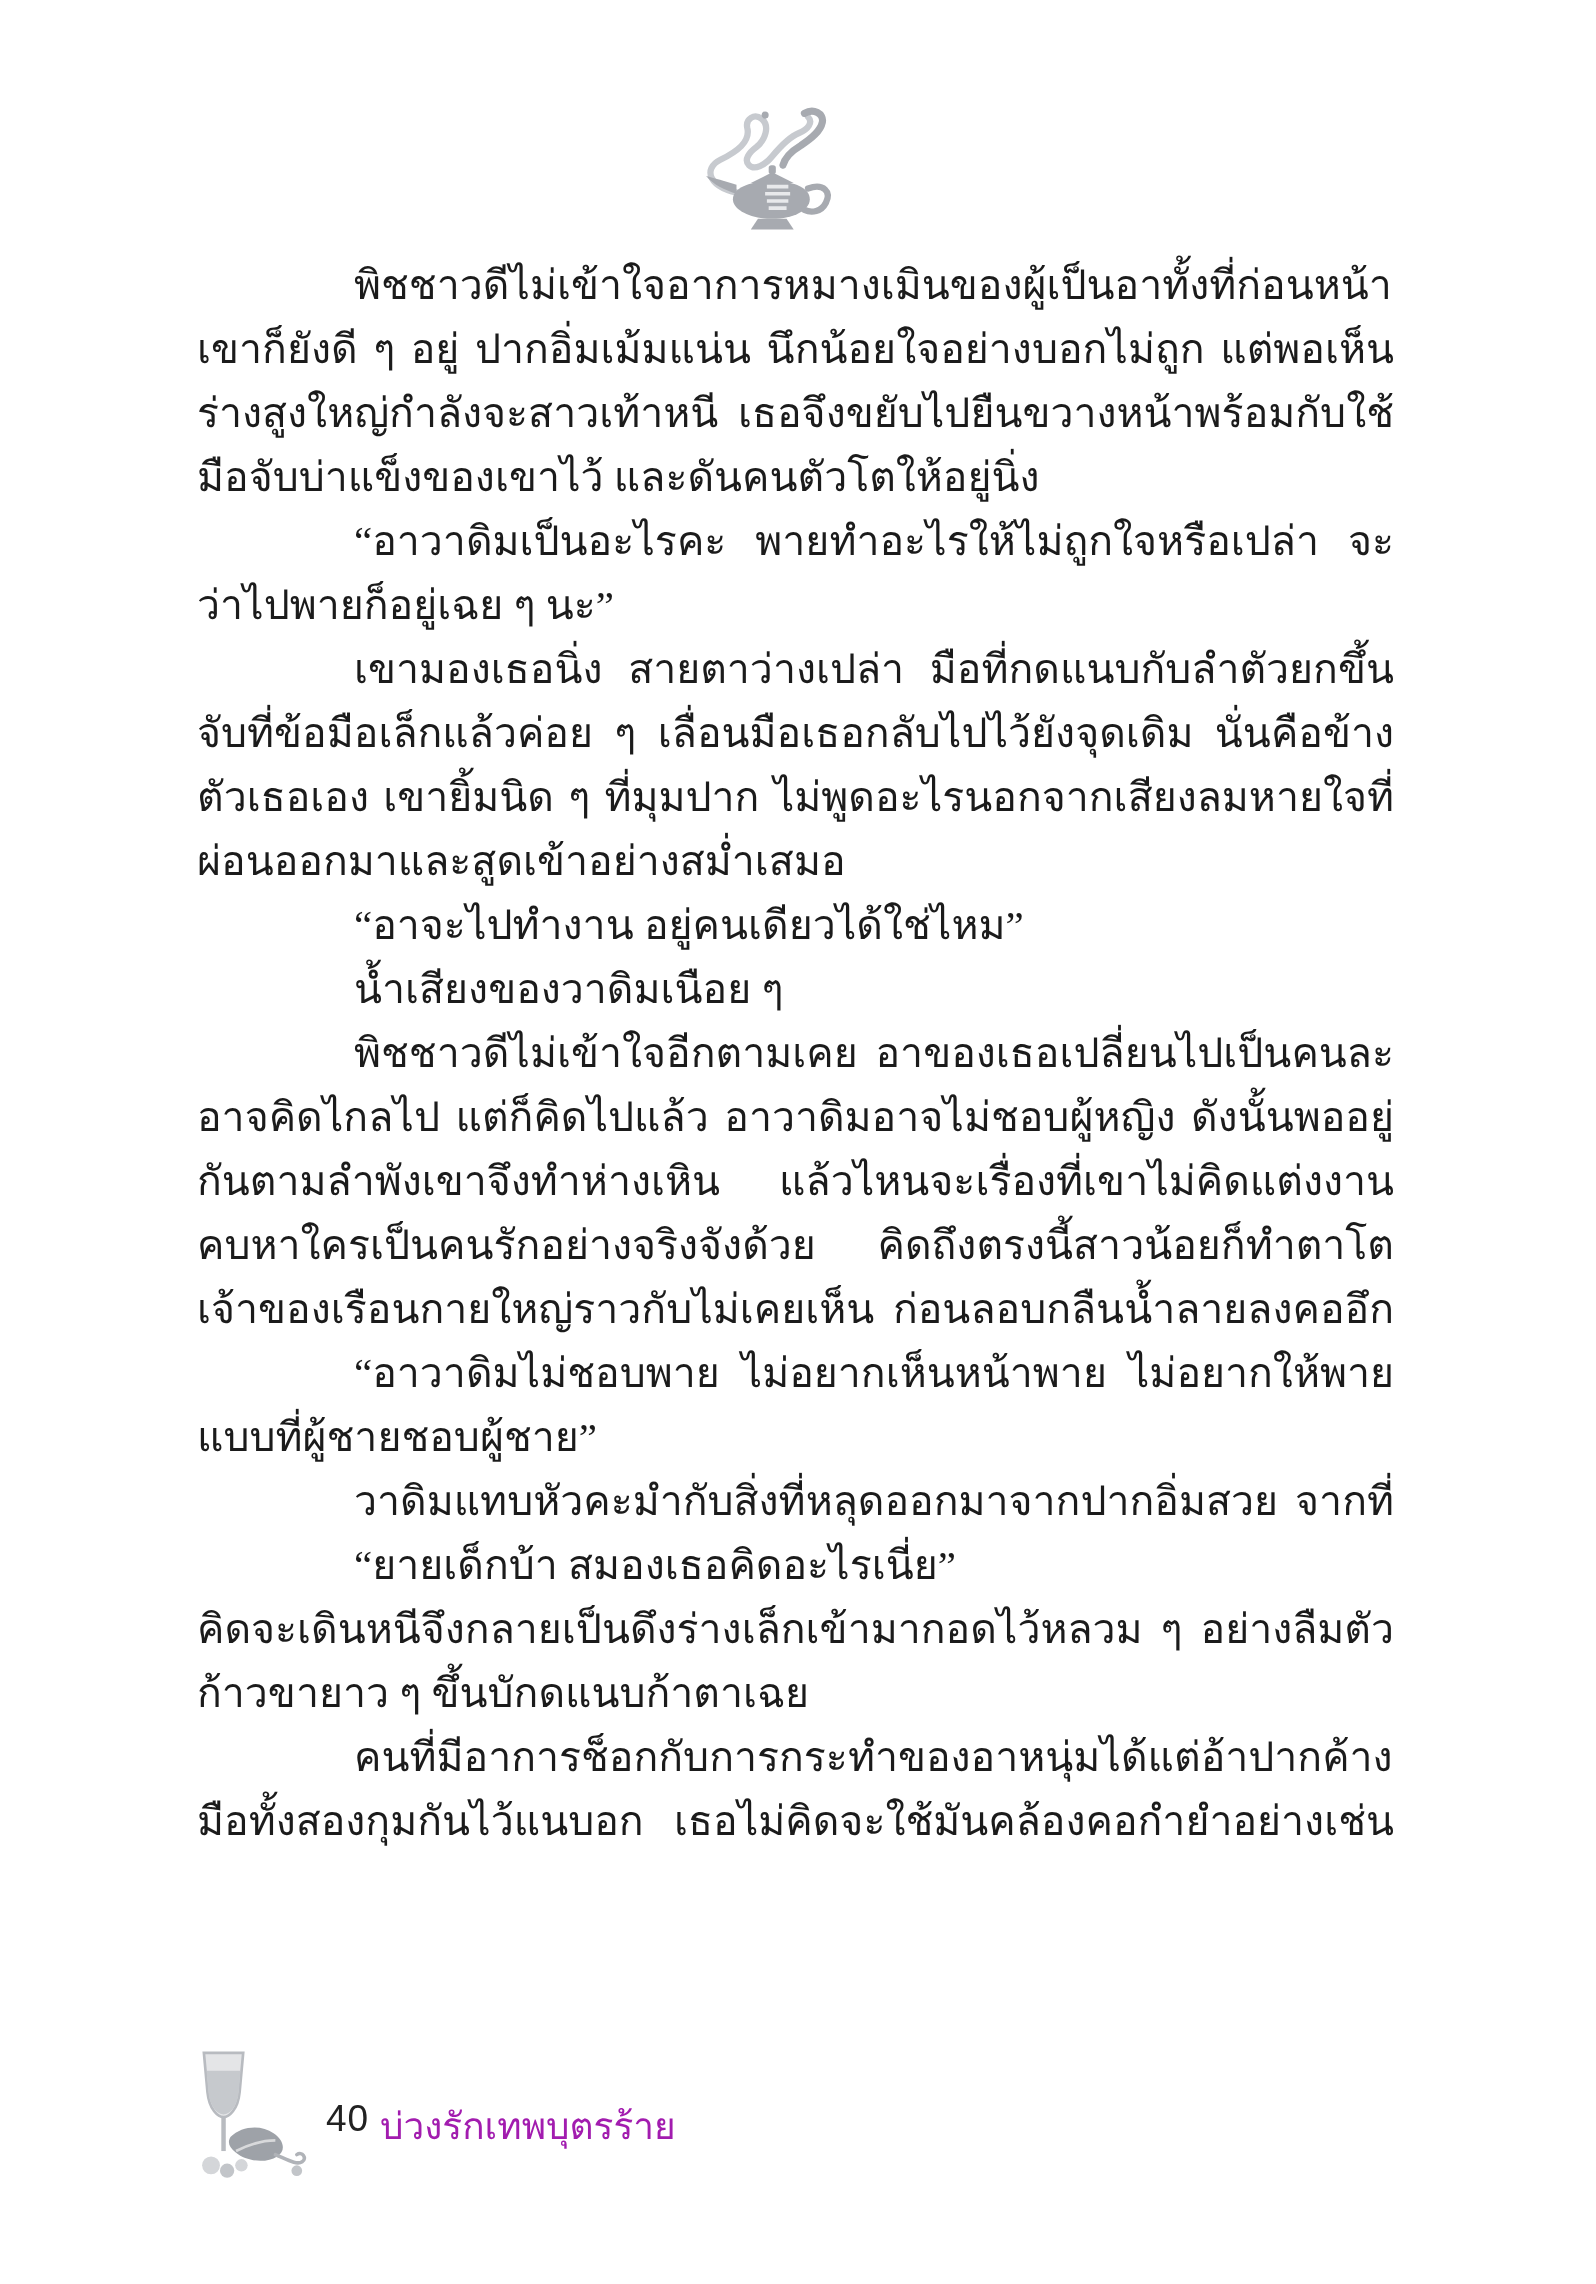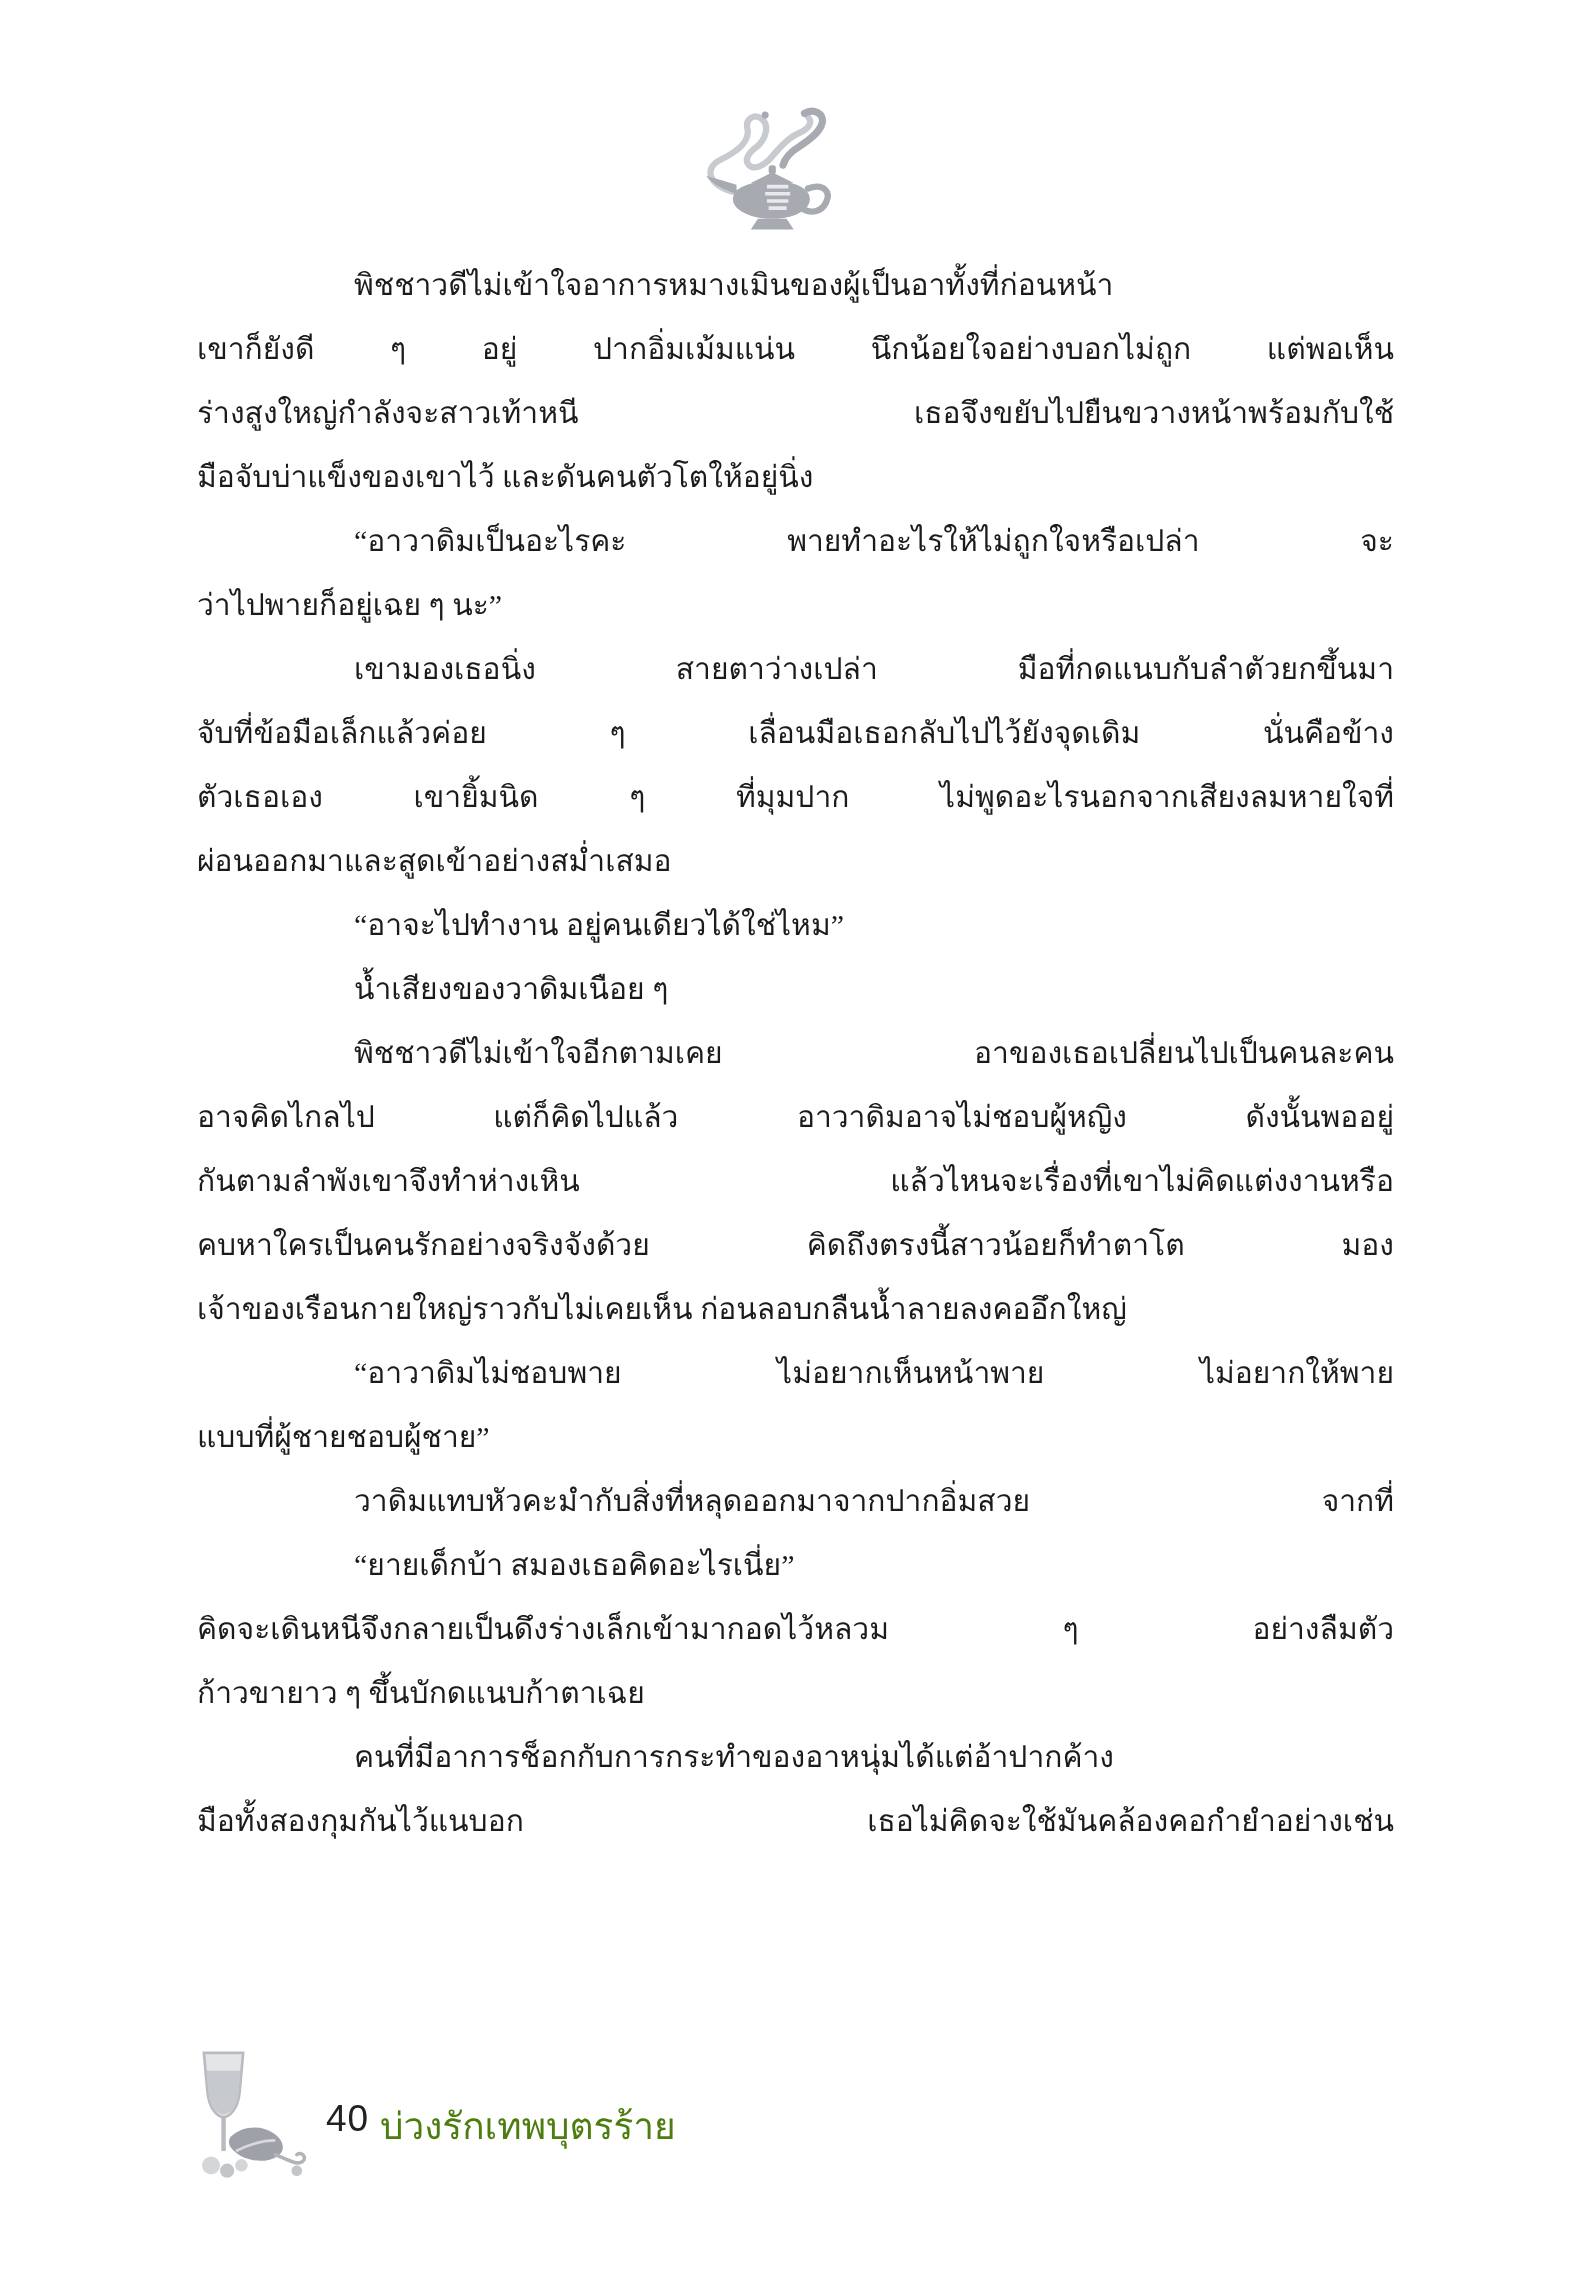--- a/index.html
+++ b/index.html
@@ -7,40 +7,40 @@
     width:1597px;height:2285px;position:relative;
     background:#ffffff;overflow:hidden;
     font-family:"Liberation Serif","DejaVu Serif",serif;
   }
   .page{position:absolute;inset:0;}
   
   .ornament{position:absolute;left:690px;top:106px;width:152px;height:130px;}
   
   .textblock{
     position:absolute;left:197px;top:253px;width:1197px;
-    color:#1b1b1b;font-size:30px;line-height:64px;
+    color:#1b1b1b;font-size:41px;line-height:64px;
   }
   .line{
     text-align:justify;text-align-last:justify;
     white-space:normal;overflow:hidden;height:64px;
   }
   .line.indent{text-indent:157px;}
   .line.end{text-align-last:left;}
   
   .footer{position:absolute;left:0;top:2046px;width:1597px;height:152px;}
   .footer-icon{position:absolute;left:184px;top:5.4px;width:130px;height:134px;}
   .footer-pagenum{
     position:absolute;left:303px;top:52px;width:63px;
     font-family:"Liberation Sans","DejaVu Sans",sans-serif;
     font-size:37px;color:#222;letter-spacing:0.9px;margin-left:23px;
   }
   .footer-title{
     position:absolute;left:380px;top:50px;
     font-family:"Liberation Sans","DejaVu Sans",sans-serif;
-    font-size:37px;color:#4d7c0f;
+    font-size:37px;color:#a21caf;
   }
 </style>
 </head>
 <body>
 
 <div class="page">
 
   <div class="ornament">
     <svg viewBox="0 0 170 145" width="152" height="130" xmlns="http://www.w3.org/2000/svg">
 

